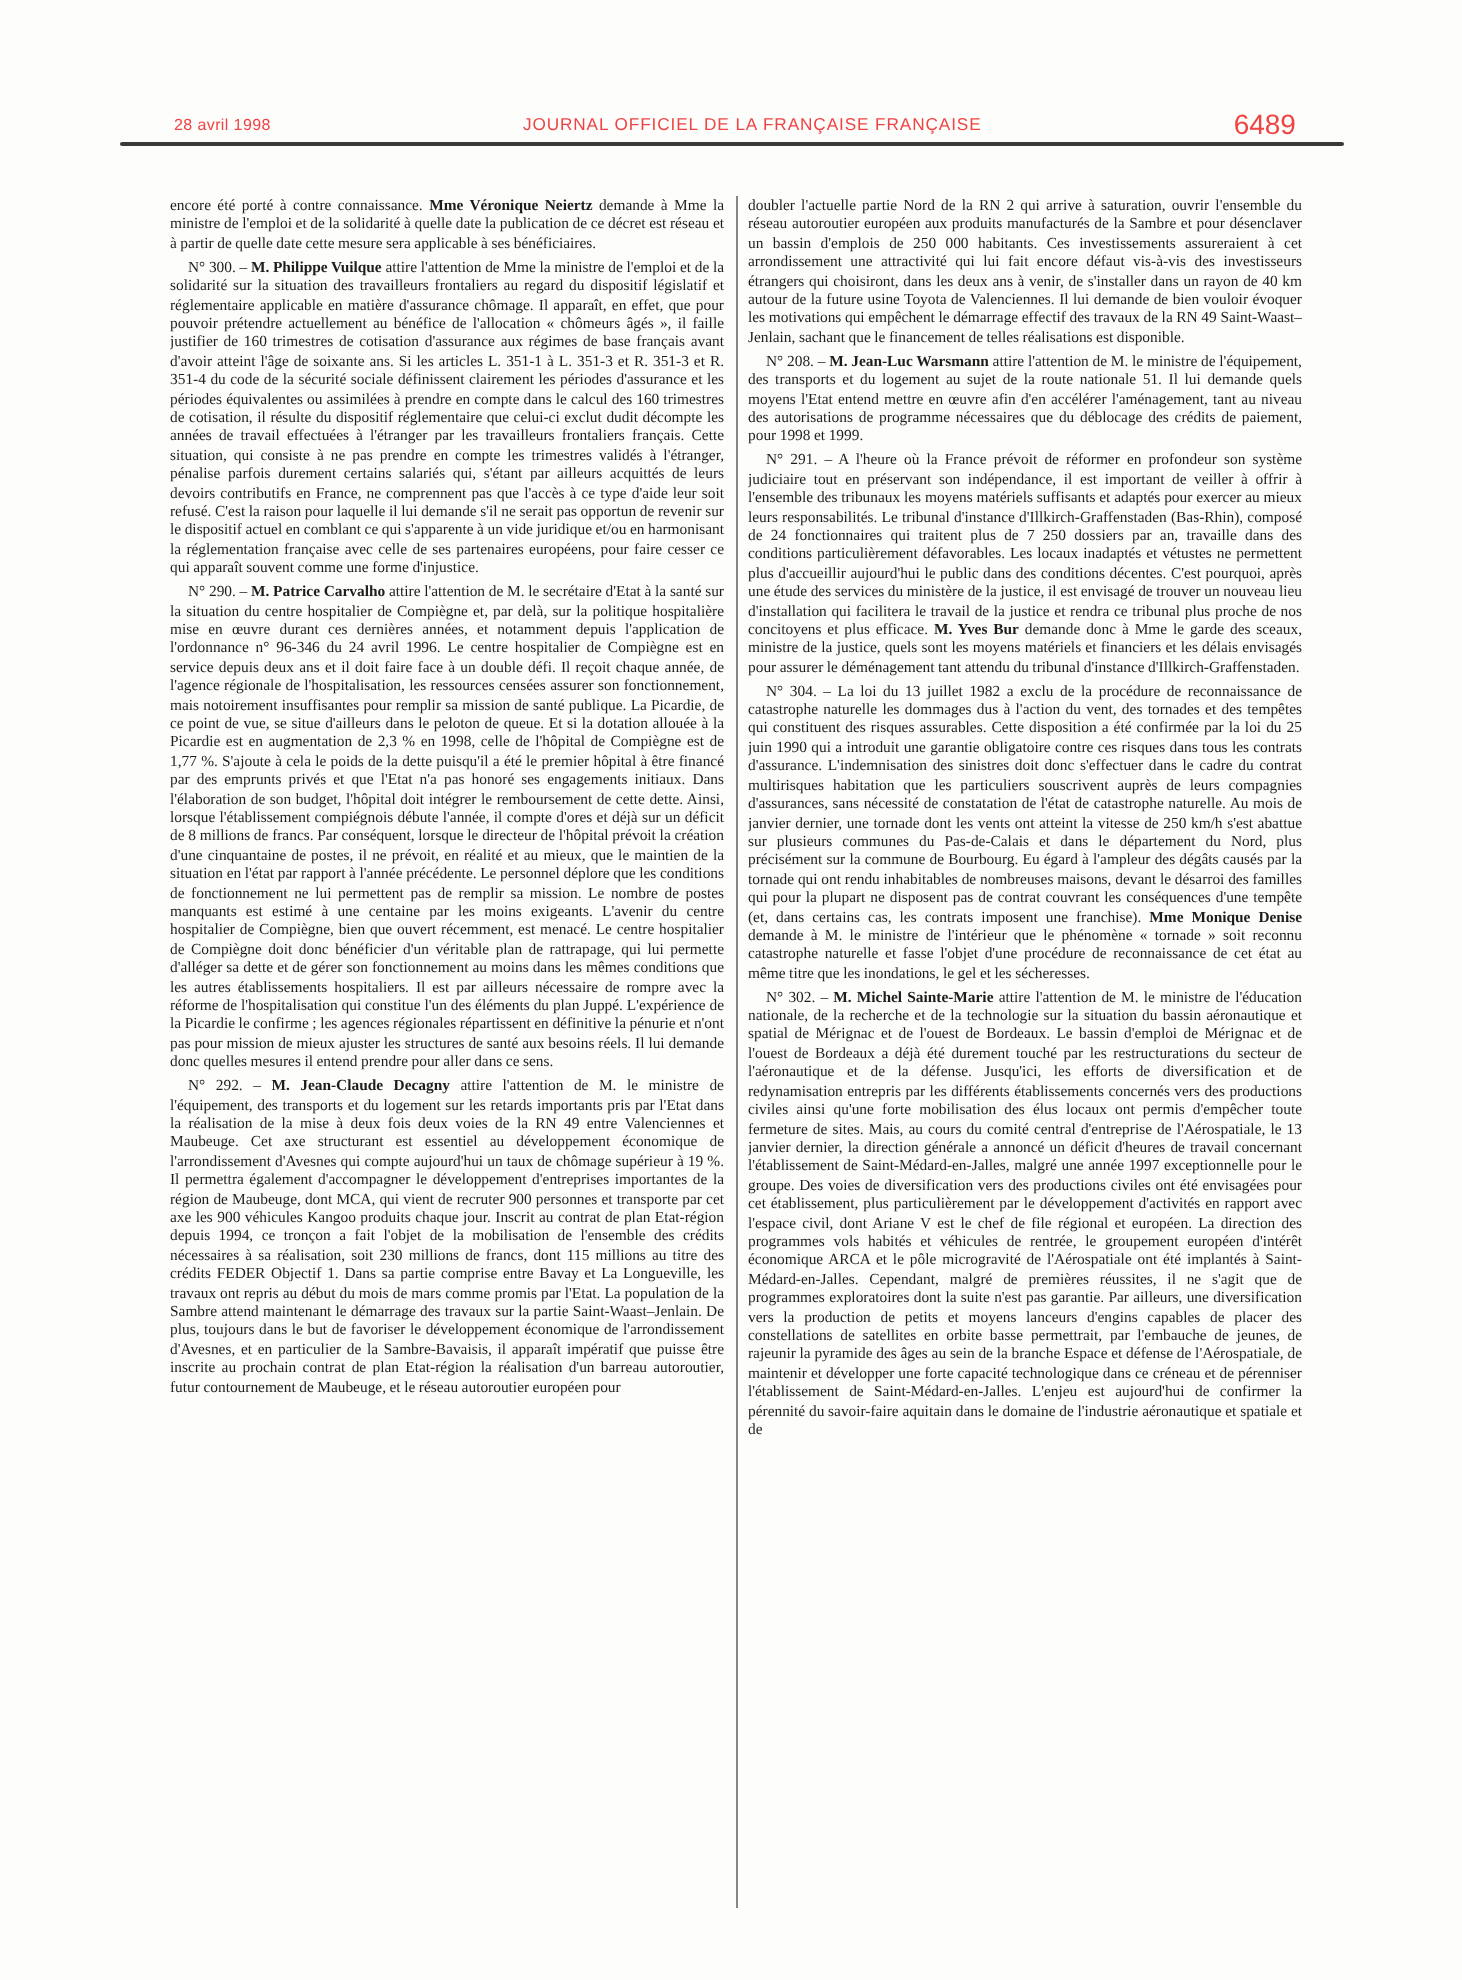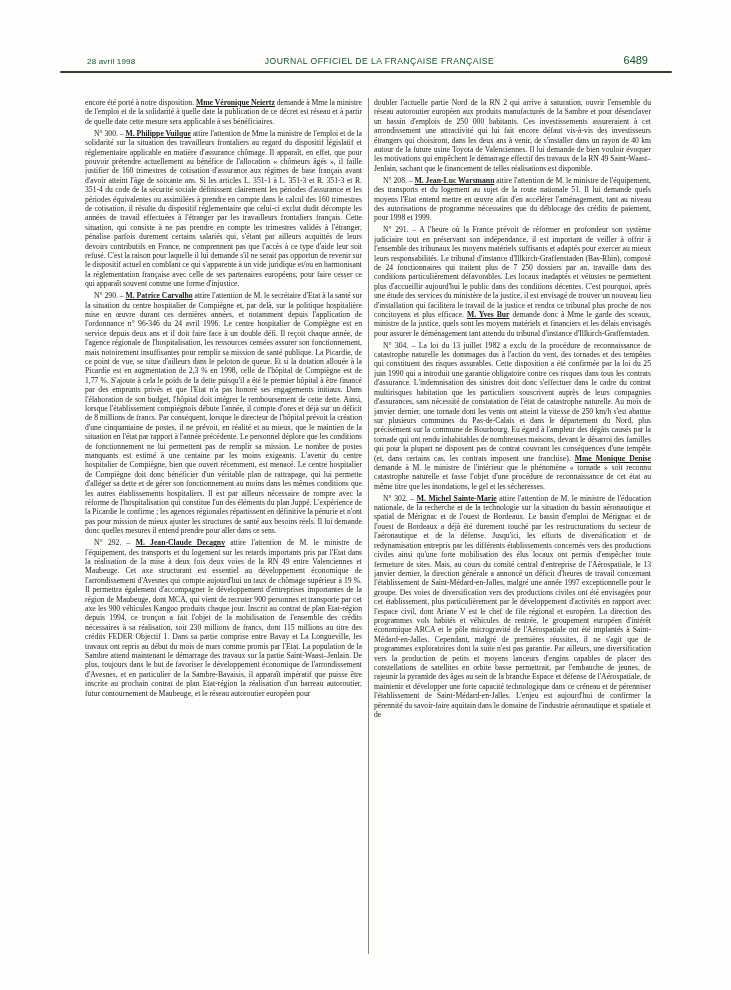--- a/index.html
+++ b/index.html
@@ -11,27 +11,27 @@
   }
   .page {
     position: relative;
     width: 731px; height: 990px;
     background: #fdfdfb;
     overflow: hidden;
   }
   .header {
     position: absolute;
     left: 87px; top: 54px; width: 561px;
-    display: flex; justify-content: space-between; align-items: flex-end;
+    display: flex; justify-content: space-between; align-items: center;
     font-family: "Liberation Sans", sans-serif;
-    color: #14532d;
+    color: #ef4444;
   }
   .header .date { font-size: 8px; letter-spacing: 0.2px; }
   .header .title { font-size: 8.6px; letter-spacing: 0.45px; }
-  .header .pageno { font-size: 11px; }
+  .header .pageno { font-size: 14px; }
   .rule {
     position: absolute;
     left: 60px; top: 71px; width: 612px; height: 2.4px;
     background: #3a3a36;
     border-radius: 1px;
   }
   .columns {
     position: absolute;
     left: 85px; top: 98px; width: 566px; height: 856px;
     display: flex;
@@ -50,38 +50,38 @@
   .col-sep {
     width: 1px; height: 100%;
     background: #88867f;
     margin-left: 6px; margin-right: 5px;
   }
   .column p {
     margin: 0 0 2.5px 0;
     text-indent: 9px;
   }
   .column p.no-indent { text-indent: 0; }
-  .column b { font-weight: bold; text-decoration: underline; }
+  .column b { font-weight: bold; }
 </style>
 </head>
 <body>
 
 <div class="page">
 
   <div class="header">
     <span class="date">28 avril 1998</span>
     <span class="title">JOURNAL OFFICIEL DE LA FRANÇAISE FRANÇAISE</span>
     <span class="pageno">6489</span>
   </div>
 
   <div class="rule"></div>
 
   <div class="columns">
     <div class="column">
-        <p class="no-indent"><span>encore été porté à notre disposition. </span><b>Mme Véronique Neiertz</b><span> demande à Mme la ministre de l'emploi et de la solidarité à quelle date la publication de ce décret est réseau et à partir de quelle date cette mesure sera applicable à ses bénéficiaires.</span></p>
+        <p class="no-indent"><span>encore été porté à contre connaissance. </span><b>Mme Véronique Neiertz</b><span> demande à Mme la ministre de l'emploi et de la solidarité à quelle date la publication de ce décret est réseau et à partir de quelle date cette mesure sera applicable à ses bénéficiaires.</span></p>
         <p><span>N° 300. – </span><b>M. Philippe Vuilque</b><span> attire l'attention de Mme la ministre de l'emploi et de la solidarité sur la situation des travailleurs frontaliers au regard du dispositif législatif et réglementaire applicable en matière d'assurance chômage. Il apparaît, en effet, que pour pouvoir prétendre actuellement au bénéfice de l'allocation « chômeurs âgés », il faille justifier de 160 trimestres de cotisation d'assurance aux régimes de base français avant d'avoir atteint l'âge de soixante ans. Si les articles L. 351-1 à L. 351-3 et R. 351-3 et R. 351-4 du code de la sécurité sociale définissent clairement les périodes d'assurance et les périodes équivalentes ou assimilées à prendre en compte dans le calcul des 160 trimestres de cotisation, il résulte du dispositif réglementaire que celui-ci exclut dudit décompte les années de travail effectuées à l'étranger par les travailleurs frontaliers français. Cette situation, qui consiste à ne pas prendre en compte les trimestres validés à l'étranger, pénalise parfois durement certains salariés qui, s'étant par ailleurs acquittés de leurs devoirs contributifs en France, ne comprennent pas que l'accès à ce type d'aide leur soit refusé. C'est la raison pour laquelle il lui demande s'il ne serait pas opportun de revenir sur le dispositif actuel en comblant ce qui s'apparente à un vide juridique et/ou en harmonisant la réglementation française avec celle de ses partenaires européens, pour faire cesser ce qui apparaît souvent comme une forme d'injustice.</span></p>
         <p><span>N° 290. – </span><b>M. Patrice Carvalho</b><span> attire l'attention de M. le secrétaire d'Etat à la santé sur la situation du centre hospitalier de Compiègne et, par delà, sur la politique hospitalière mise en œuvre durant ces dernières années, et notamment depuis l'application de l'ordonnance n° 96-346 du 24 avril 1996. Le centre hospitalier de Compiègne est en service depuis deux ans et il doit faire face à un double défi. Il reçoit chaque année, de l'agence régionale de l'hospitalisation, les ressources censées assurer son fonctionnement, mais notoirement insuffisantes pour remplir sa mission de santé publique. La Picardie, de ce point de vue, se situe d'ailleurs dans le peloton de queue. Et si la dotation allouée à la Picardie est en augmentation de 2,3 % en 1998, celle de l'hôpital de Compiègne est de 1,77 %. S'ajoute à cela le poids de la dette puisqu'il a été le premier hôpital à être financé par des emprunts privés et que l'Etat n'a pas honoré ses engagements initiaux. Dans l'élaboration de son budget, l'hôpital doit intégrer le remboursement de cette dette. Ainsi, lorsque l'établissement compiégnois débute l'année, il compte d'ores et déjà sur un déficit de 8 millions de francs. Par conséquent, lorsque le directeur de l'hôpital prévoit la création d'une cinquantaine de postes, il ne prévoit, en réalité et au mieux, que le maintien de la situation en l'état par rapport à l'année précédente. Le personnel déplore que les conditions de fonctionnement ne lui permettent pas de remplir sa mission. Le nombre de postes manquants est estimé à une centaine par les moins exigeants. L'avenir du centre hospitalier de Compiègne, bien que ouvert récemment, est menacé. Le centre hospitalier de Compiègne doit donc bénéficier d'un véritable plan de rattrapage, qui lui permette d'alléger sa dette et de gérer son fonctionnement au moins dans les mêmes conditions que les autres établissements hospitaliers. Il est par ailleurs nécessaire de rompre avec la réforme de l'hospitalisation qui constitue l'un des éléments du plan Juppé. L'expérience de la Picardie le confirme ; les agences régionales répartissent en définitive la pénurie et n'ont pas pour mission de mieux ajuster les structures de santé aux besoins réels. Il lui demande donc quelles mesures il entend prendre pour aller dans ce sens.</span></p>
         <p><span>N° 292. – </span><b>M. Jean-Claude Decagny</b><span> attire l'attention de M. le ministre de l'équipement, des transports et du logement sur les retards importants pris par l'Etat dans la réalisation de la mise à deux fois deux voies de la RN 49 entre Valenciennes et Maubeuge. Cet axe structurant est essentiel au développement économique de l'arrondissement d'Avesnes qui compte aujourd'hui un taux de chômage supérieur à 19 %. Il permettra également d'accompagner le développement d'entreprises importantes de la région de Maubeuge, dont MCA, qui vient de recruter 900 personnes et transporte par cet axe les 900 véhicules Kangoo produits chaque jour. Inscrit au contrat de plan Etat-région depuis 1994, ce tronçon a fait l'objet de la mobilisation de l'ensemble des crédits nécessaires à sa réalisation, soit 230 millions de francs, dont 115 millions au titre des crédits FEDER Objectif 1. Dans sa partie comprise entre Bavay et La Longueville, les travaux ont repris au début du mois de mars comme promis par l'Etat. La population de la Sambre attend maintenant le démarrage des travaux sur la partie Saint-Waast–Jenlain. De plus, toujours dans le but de favoriser le développement économique de l'arrondissement d'Avesnes, et en particulier de la Sambre-Bavaisis, il apparaît impératif que puisse être inscrite au prochain contrat de plan Etat-région la réalisation d'un barreau autoroutier, futur contournement de Maubeuge, et le réseau autoroutier européen pour</span></p>
       </div>
     <div class="col-sep"></div>
     <div class="column">
         <p class="no-indent"><span>doubler l'actuelle partie Nord de la RN 2 qui arrive à saturation, ouvrir l'ensemble du réseau autoroutier européen aux produits manufacturés de la Sambre et pour désenclaver un bassin d'emplois de 250 000 habitants. Ces investissements assureraient à cet arrondissement une attractivité qui lui fait encore défaut vis-à-vis des investisseurs étrangers qui choisiront, dans les deux ans à venir, de s'installer dans un rayon de 40 km autour de la future usine Toyota de Valenciennes. Il lui demande de bien vouloir évoquer les motivations qui empêchent le démarrage effectif des travaux de la RN 49 Saint-Waast–Jenlain, sachant que le financement de telles réalisations est disponible.</span></p>
         <p><span>N° 208. – </span><b>M. Jean-Luc Warsmann</b><span> attire l'attention de M. le ministre de l'équipement, des transports et du logement au sujet de la route nationale 51. Il lui demande quels moyens l'Etat entend mettre en œuvre afin d'en accélérer l'aménagement, tant au niveau des autorisations de programme nécessaires que du déblocage des crédits de paiement, pour 1998 et 1999.</span></p>
         <p><span>N° 291. – A l'heure où la France prévoit de réformer en profondeur son système judiciaire tout en préservant son indépendance, il est important de veiller à offrir à l'ensemble des tribunaux les moyens matériels suffisants et adaptés pour exercer au mieux leurs responsabilités. Le tribunal d'instance d'Illkirch-Graffenstaden (Bas-Rhin), composé de 24 fonctionnaires qui traitent plus de 7 250 dossiers par an, travaille dans des conditions particulièrement défavorables. Les locaux inadaptés et vétustes ne permettent plus d'accueillir aujourd'hui le public dans des conditions décentes. C'est pourquoi, après une étude des services du ministère de la justice, il est envisagé de trouver un nouveau lieu d'installation qui facilitera le travail de la justice et rendra ce tribunal plus proche de nos concitoyens et plus efficace. </span><b>M. Yves Bur</b><span> demande donc à Mme le garde des sceaux, ministre de la justice, quels sont les moyens matériels et financiers et les délais envisagés pour assurer le déménagement tant attendu du tribunal d'instance d'Illkirch-Graffenstaden.</span></p>
         <p><span>N° 304. – La loi du 13 juillet 1982 a exclu de la procédure de reconnaissance de catastrophe naturelle les dommages dus à l'action du vent, des tornades et des tempêtes qui constituent des risques assurables. Cette disposition a été confirmée par la loi du 25 juin 1990 qui a introduit une garantie obligatoire contre ces risques dans tous les contrats d'assurance. L'indemnisation des sinistres doit donc s'effectuer dans le cadre du contrat multirisques habitation que les particuliers souscrivent auprès de leurs compagnies d'assurances, sans nécessité de constatation de l'état de catastrophe naturelle. Au mois de janvier dernier, une tornade dont les vents ont atteint la vitesse de 250 km/h s'est abattue sur plusieurs communes du Pas-de-Calais et dans le département du Nord, plus précisément sur la commune de Bourbourg. Eu égard à l'ampleur des dégâts causés par la tornade qui ont rendu inhabitables de nombreuses maisons, devant le désarroi des familles qui pour la plupart ne disposent pas de contrat couvrant les conséquences d'une tempête (et, dans certains cas, les contrats imposent une franchise). </span><b>Mme Monique Denise</b><span> demande à M. le ministre de l'intérieur que le phénomène « tornade » soit reconnu catastrophe naturelle et fasse l'objet d'une procédure de reconnaissance de cet état au même titre que les inondations, le gel et les sécheresses.</span></p>

